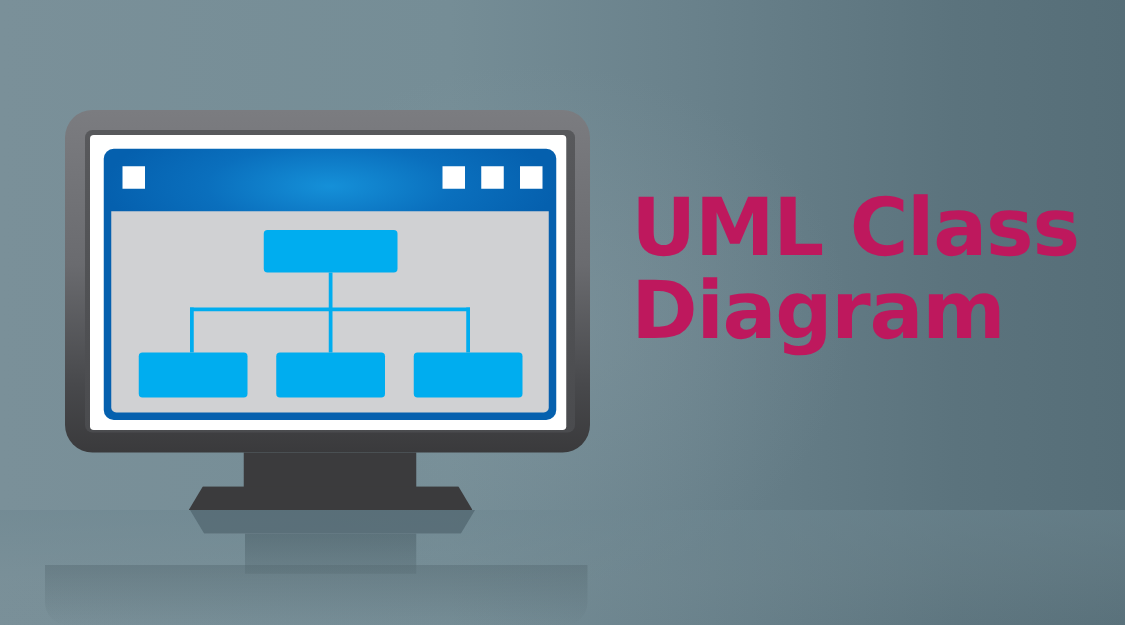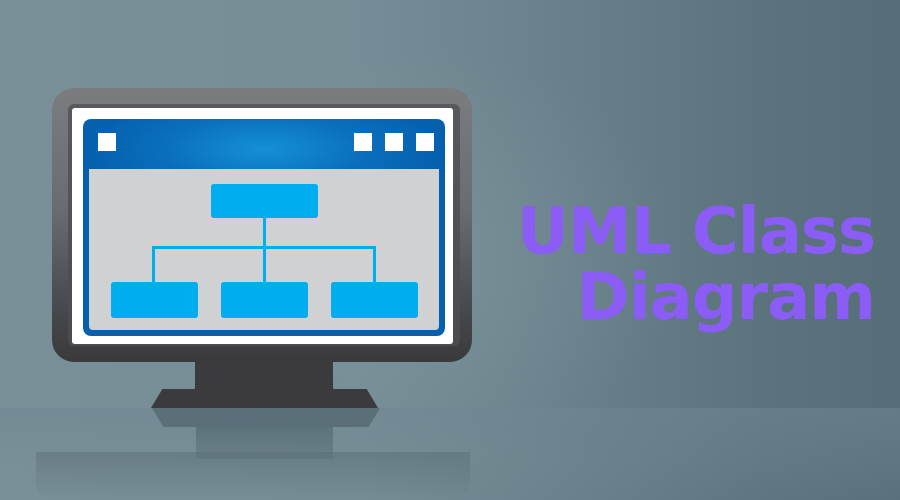--- a/index.html
+++ b/index.html
@@ -36,23 +36,23 @@
              background: #d0d1d3; border-radius: 0 0 4px 4px; }
   .tb-sq { position: absolute; top: 14px; width: 18px; height: 18px; background: #ffffff; }
 
   .node { position: absolute; background: #00adef; border-radius: 3px; }
   .conn { position: absolute; background: #00adef; }
 
   .neck { position: absolute; left: 195px; top: 362px; width: 138px; height: 28px; background: #3b3b3d; }
   .base { position: absolute; left: 151px; top: 389px; width: 227px; height: 19px; background: #3b3b3d;
           clip-path: polygon(5% 0, 95% 0, 100% 100%, 0 100%); }
 
-  .title { position: absolute; left: 505px; top: 150px; width: 370px; text-align: right;
-           color: #8b5cf6; font-family: "DejaVu Sans", sans-serif; font-weight: bold;
-           font-size: 64px; line-height: 66px; letter-spacing: -1px; margin-top: 48px; }
+  .title { position: absolute; left: 505px; top: 150px; width: 370px; text-align: left;
+           color: #be185d; font-family: "DejaVu Sans", sans-serif; font-weight: bold;
+           font-size: 64px; line-height: 66px; letter-spacing: -1px; }
 </style>
 </head>
 <body>
 
 <div class="bg"></div>
 <div class="glow"></div>
 <div class="floor"></div>
 
 <div class="reflection">
   <div class="refl-base"></div>

